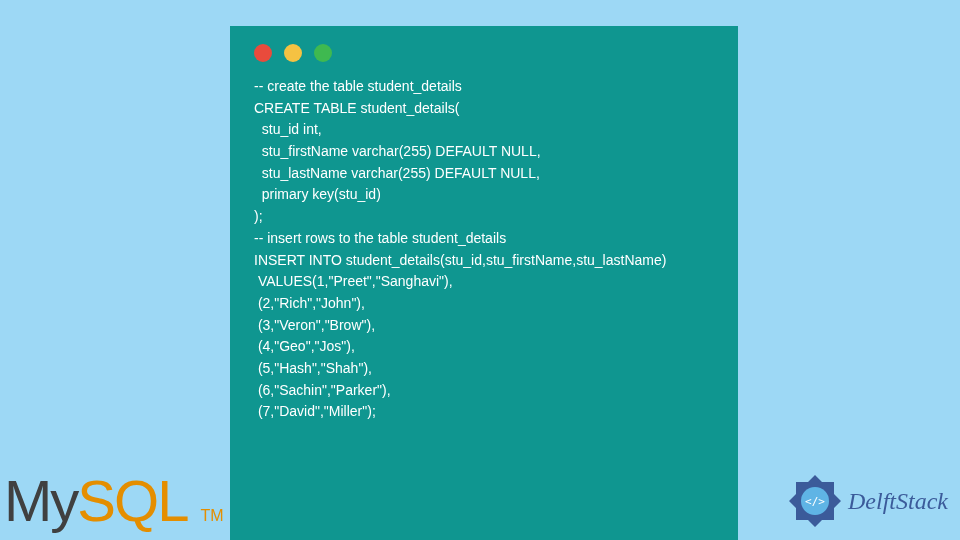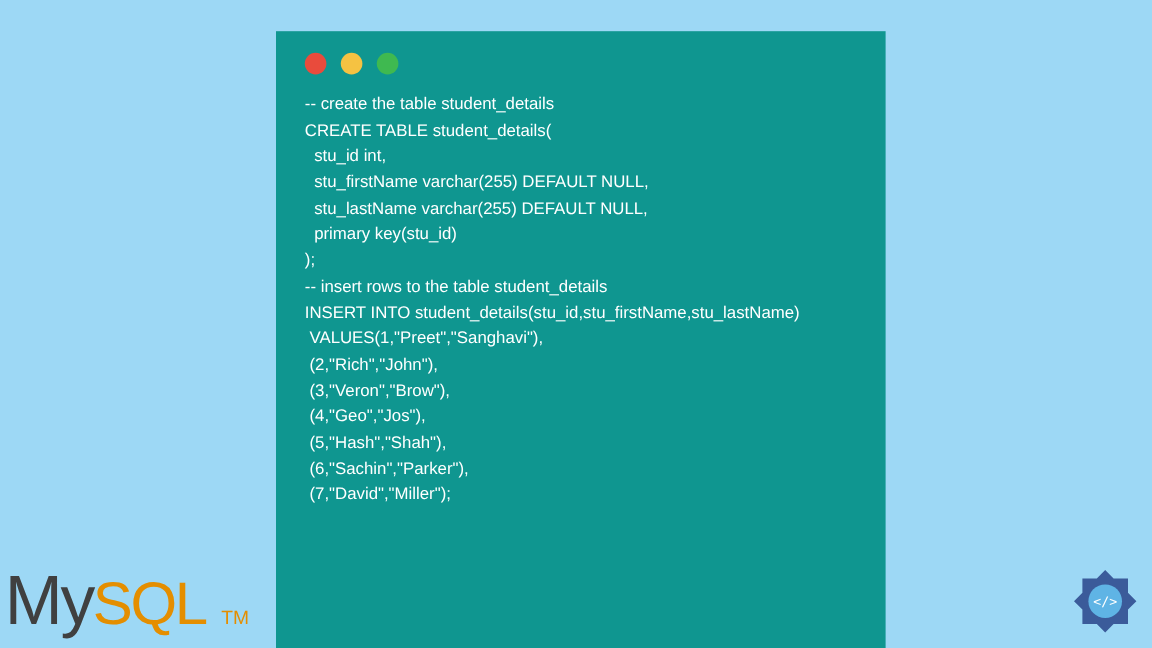--- a/index.html
+++ b/index.html
@@ -48,21 +48,21 @@
   font-family: Arial, Helvetica, sans-serif;
   font-weight: 400;
   letter-spacing: -2px;
 }
 .logo-mysql .my {
   color: #404040;
   font-size: 58px;
 }
 .logo-mysql .sql {
   color: #e48e00;
-  font-size: 50px;
+  font-size: 58px;
 }
 .logo-mysql .tm {
   color: #e48e00;
   font-size: 16px;
   letter-spacing: 0;
   vertical-align: baseline;
   margin-left: 13px;
 }
 .logo-delft {
   position: absolute;
@@ -119,13 +119,14 @@
 <div class="logo-delft">
   <div class="delft-badge">
     <svg viewBox="0 0 54 54">
       <g transform="translate(27,27)">
         <polygon points="0,-26 7,-19 19,-19 19,-7 26,0 19,7 19,19 7,19 0,26 -7,19 -19,19 -19,7 -26,0 -19,-7 -19,-19 -7,-19" fill="#3b5b9a"></polygon>
         <circle r="14" fill="#5fb4e5"></circle>
         <text x="0" y="4" text-anchor="middle" font-size="11" fill="#ffffff" font-family="monospace">&lt;/&gt;</text>
       </g>
     </svg>
   </div>
+  <span class="delft-text">DelftStack</span>
 </div>
 
 </body></html>

